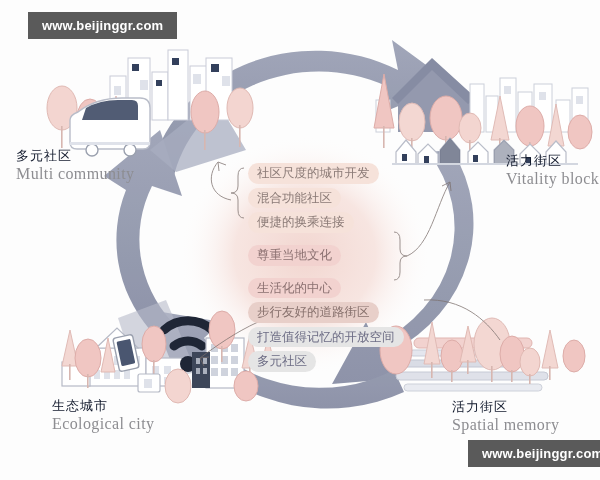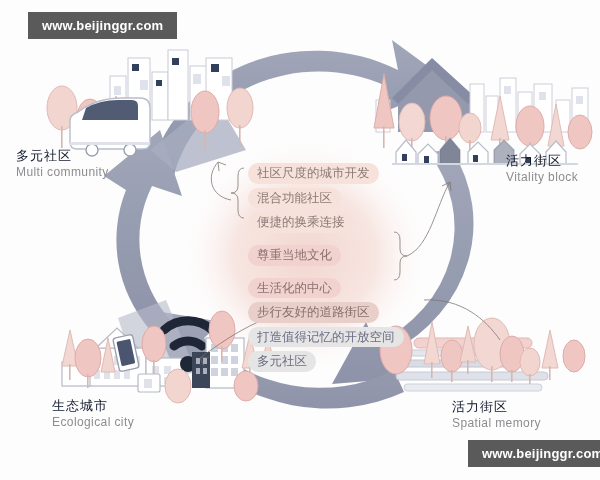--- a/index.html
+++ b/index.html
@@ -20,22 +20,22 @@
   #wm-top{left:12px;top:12px;}
   #wm-bottom{left:452px;top:440px;}
 
   
   .corner{position:absolute;white-space:nowrap;}
   .corner .cn{
     font-size:13px;color:#0f172a;letter-spacing:1px;line-height:1.05;
     font-family:Liberation Mono, monospace;
   }
   .corner .en{
-    font-size:12px;color:#8d8d91;letter-spacing:.4px;margin-top:1px;
-    font-family:Liberation Sans, sans-serif;
+    font-size:16px;color:#8d8d91;letter-spacing:.4px;margin-top:1px;
+    font-family:Liberation Serif, serif;
   }
   #corner-tl{left:16px;top:150px;}
   #corner-tr{left:506px;top:155px;}
   #corner-bl{left:52px;top:400px;}
   #corner-br{left:452px;top:401px;}
 
   
   #pill-stack{position:absolute;left:248px;top:163px;width:180px;}
   .pill{
     display:inline-block;border-radius:11px;

